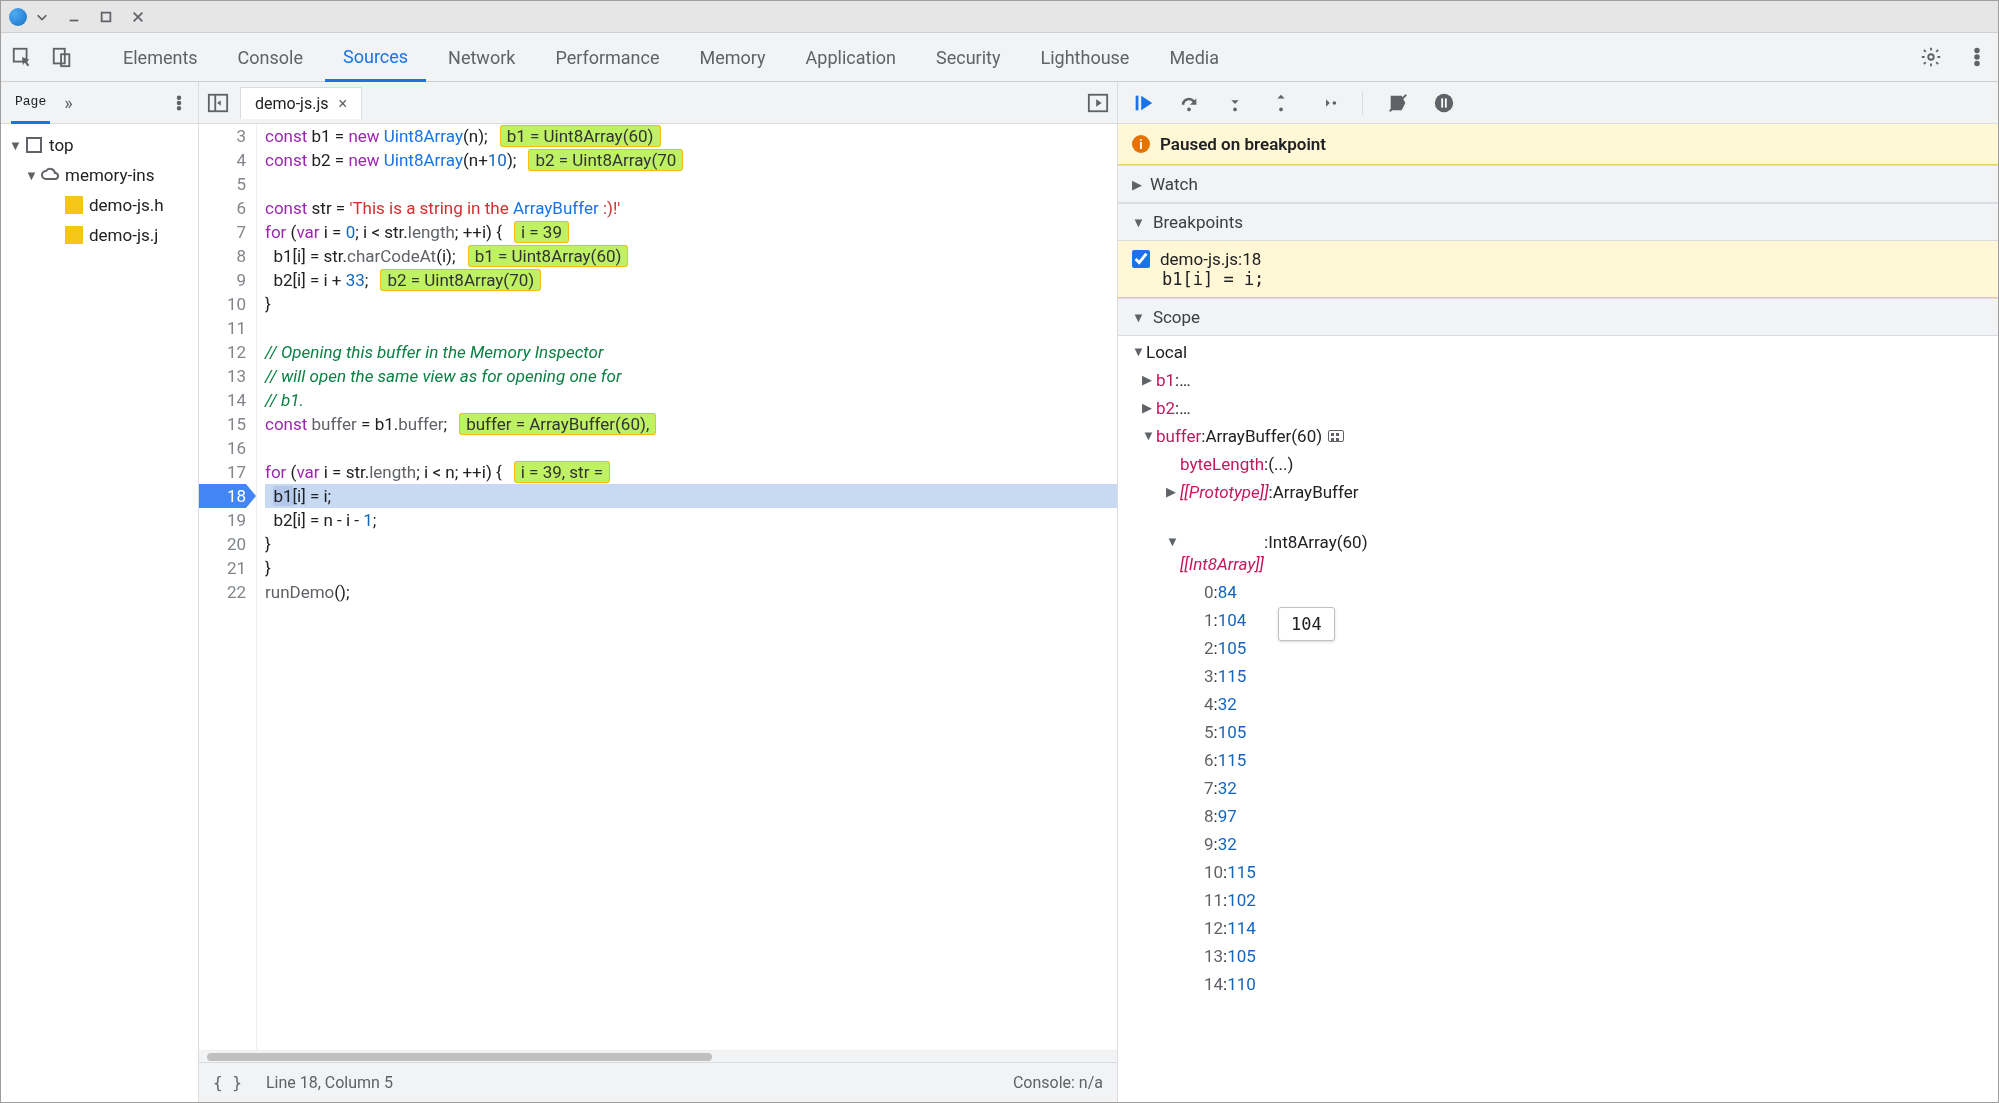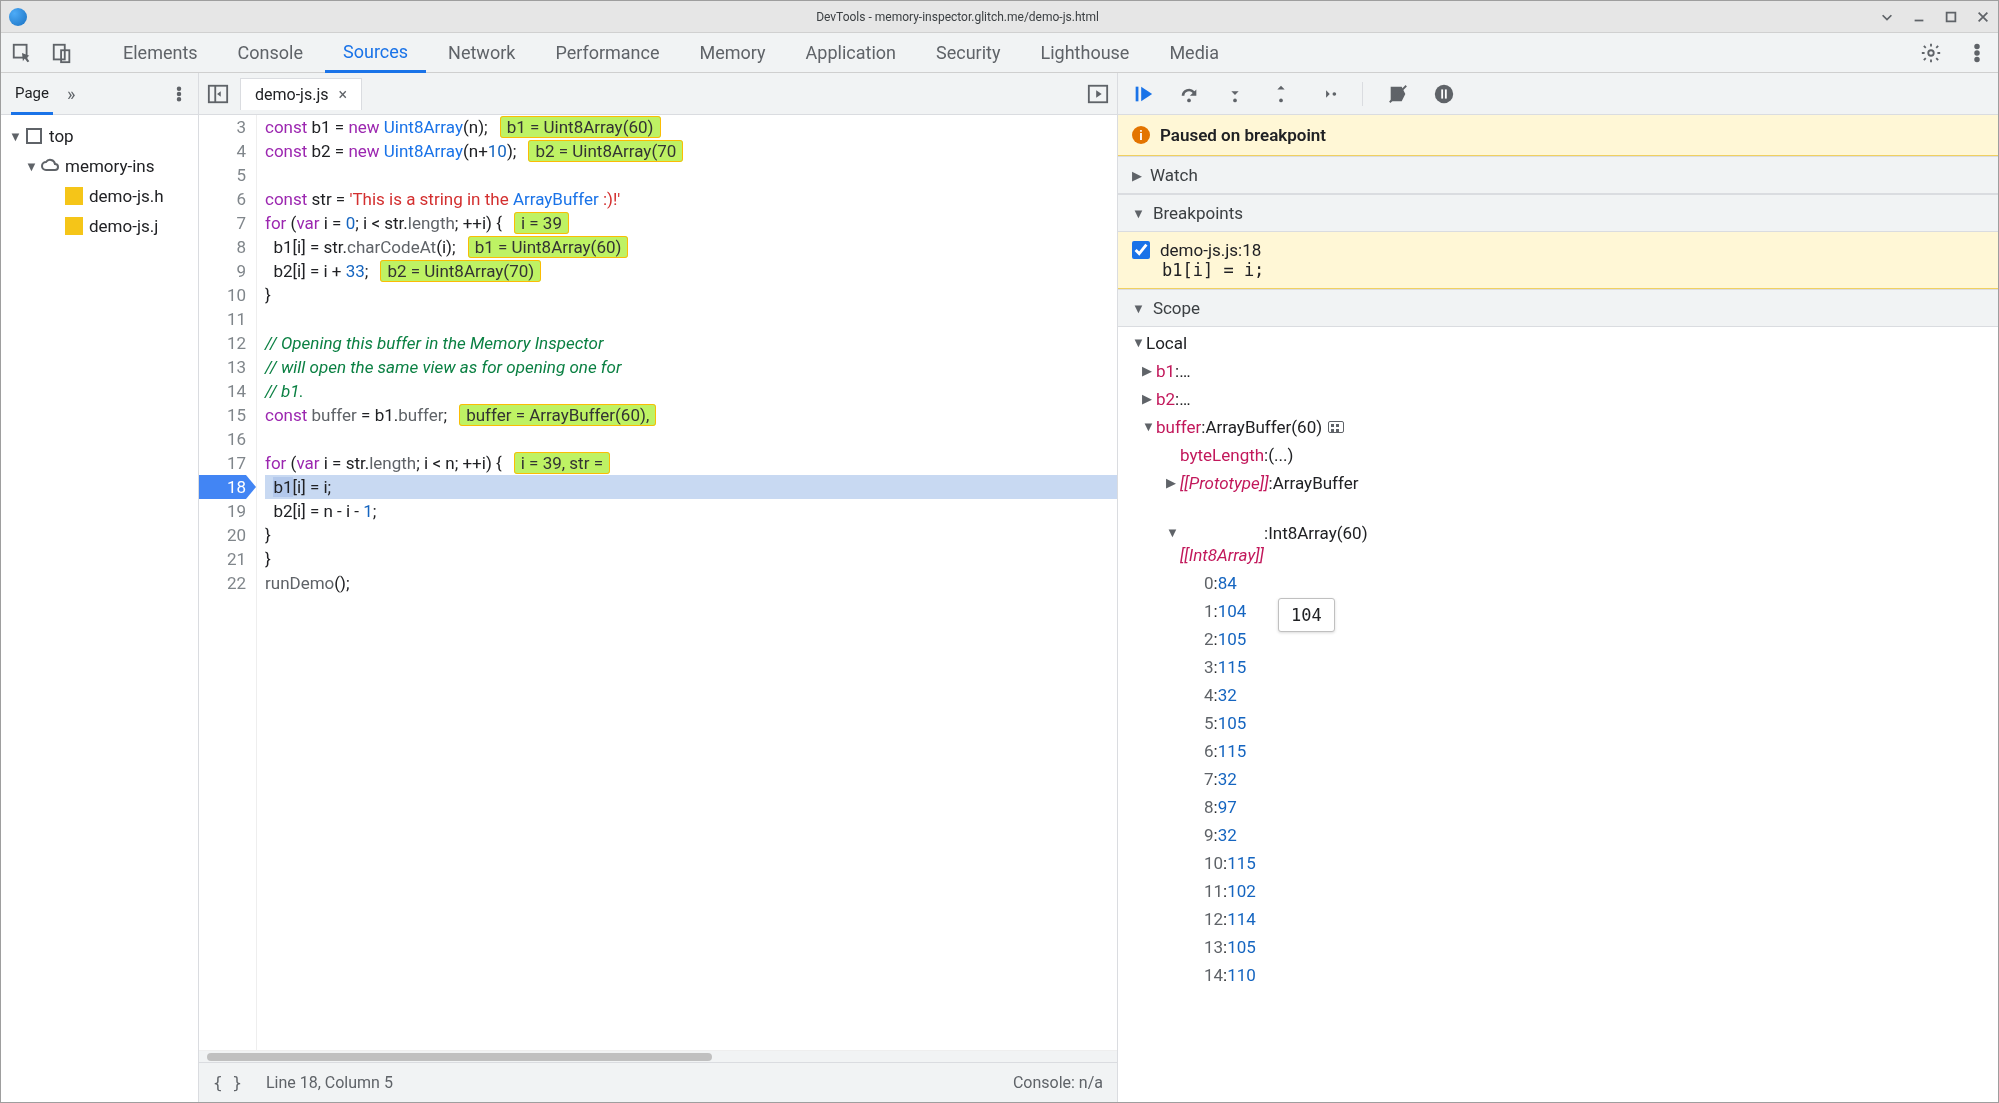--- a/index.html
+++ b/index.html
@@ -20,21 +20,21 @@
   background: radial-gradient(circle at 30% 30%, #4dabf7, #1971c2);
   margin-right: 8px;
 }
 .titlebar .title { flex: 1; text-align: center; color: #3c4043; }
 .titlebar .win-btns { display: flex; gap: 18px; }
 .titlebar .win-btn { width: 14px; height: 14px; display: flex; align-items: center; justify-content: center; cursor: default; }
 .titlebar .win-btn svg { width: 14px; height: 14px; stroke: #5f6368; stroke-width: 2; fill: none; }
 
 
 .main-tabs {
-  height: 40px; background: #f1f3f4; border-bottom: 1px solid #cfcfcf;
+  height: 49px; background: #f1f3f4; border-bottom: 1px solid #cfcfcf;
   display: flex; align-items: center; padding: 0 10px; gap: 4px;
 }
 .main-tabs .dock-icons { display: flex; gap: 18px; margin-right: 28px; }
 .dock-icon { width: 22px; height: 22px; stroke: #5f6368; stroke-width: 2; fill: none; }
 .main-tabs .tab {
   padding: 0 18px; height: 100%; display: flex; align-items: center;
   color: #5f6368; font-size: 18px; cursor: default;
 }
 .main-tabs .tab.active {
   color: #1a73e8; border-bottom: 3px solid #1a73e8; margin-bottom: -1px;
@@ -47,21 +47,21 @@
 
 
 .navigator {
   width: 198px; border-right: 1px solid #dadce0; background: #f1f3f4;
   display: flex; flex-direction: column;
 }
 .nav-tabs {
   height: 42px; display: flex; align-items: center; border-bottom: 1px solid #dadce0;
   padding: 0 10px; gap: 14px;
 }
-.nav-tabs .nav-tab { font-size: 15px; color: #202124; padding: 0 4px; height: 100%; display: flex; align-items: center; }
+.nav-tabs .nav-tab { font-size: 13px; color: #202124; padding: 0 4px; height: 100%; display: flex; align-items: center; font-family: Liberation Mono, monospace; }
 .nav-tabs .nav-tab.active { border-bottom: 3px solid #1a73e8; margin-bottom: -1px; }
 .nav-tabs .nav-icon { width: 18px; height: 18px; stroke: #5f6368; stroke-width: 2; fill: none; }
 .file-tree { flex: 1; overflow: auto; padding: 6px 0; font-size: 17px; color: #202124; background:#fff; }
 .tree-row { display: flex; align-items: center; height: 30px; padding-left: 8px; white-space: nowrap; overflow: hidden; text-overflow: ellipsis; }
 .tree-row .tw { width: 12px; color: #5f6368; font-size: 13px; margin-right: 4px; }
 .tree-row .node-icon { width: 18px; height: 18px; margin-right: 6px; flex-shrink:0; }
 .tree-indent1 { padding-left: 24px; }
 .tree-indent2 { padding-left: 48px; }
 .icon-frame svg { fill: none; stroke: #5f6368; stroke-width: 2; }
 .icon-cloud svg { fill: none; stroke: #5f6368; stroke-width: 2; }
@@ -163,21 +163,20 @@
 .fake-scroll-h { height:12px; background:#f1f3f4; border-top:1px solid #eee; position:relative;}
 .fake-scroll-h::after{content:""; position:absolute; left:8px; top:2px; height:8px; width:55%; background:#c0c0c0; border-radius:4px;}
 </style>
 </head>
 <body>
 
 <div class="window">
 
   <div class="titlebar">
     <div class="favicon"></div>
-    <div class="title">DevTools - memory-inspector.glitch.me/demo-js.html</div>
     <div class="win-btns">
       <div class="win-btn">
           <svg viewBox="0 0 16 16">
             <path d="M3 6l5 5 5-5"></path>
           </svg>
         </div>
       <div class="win-btn">
           <svg viewBox="0 0 16 16">
             <path d="M3 12h10"></path>
           </svg>

